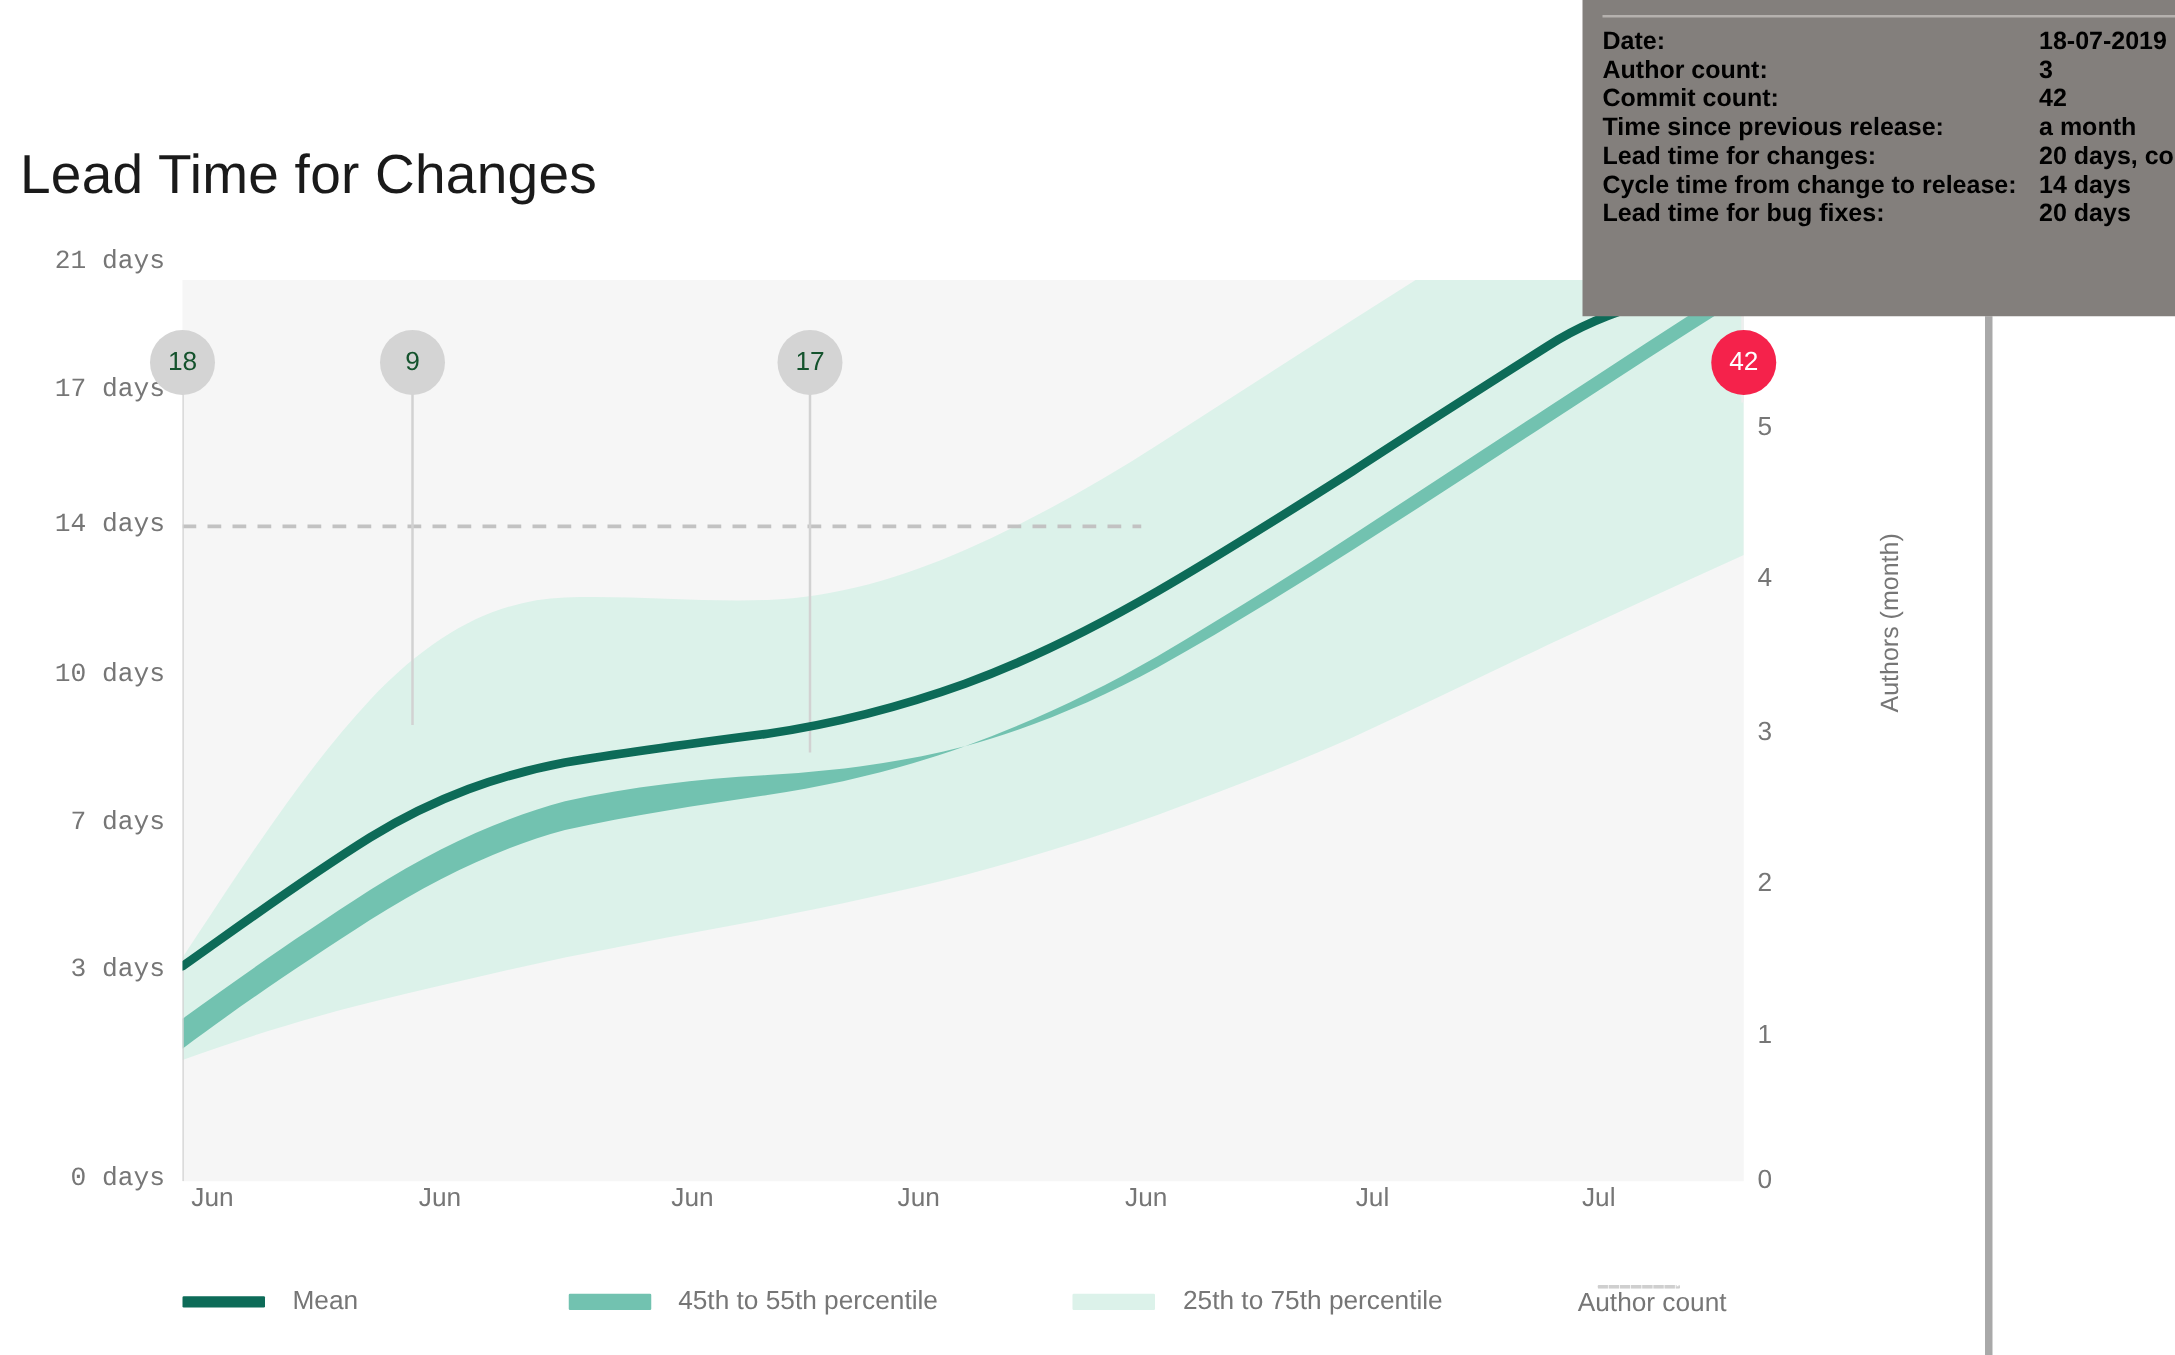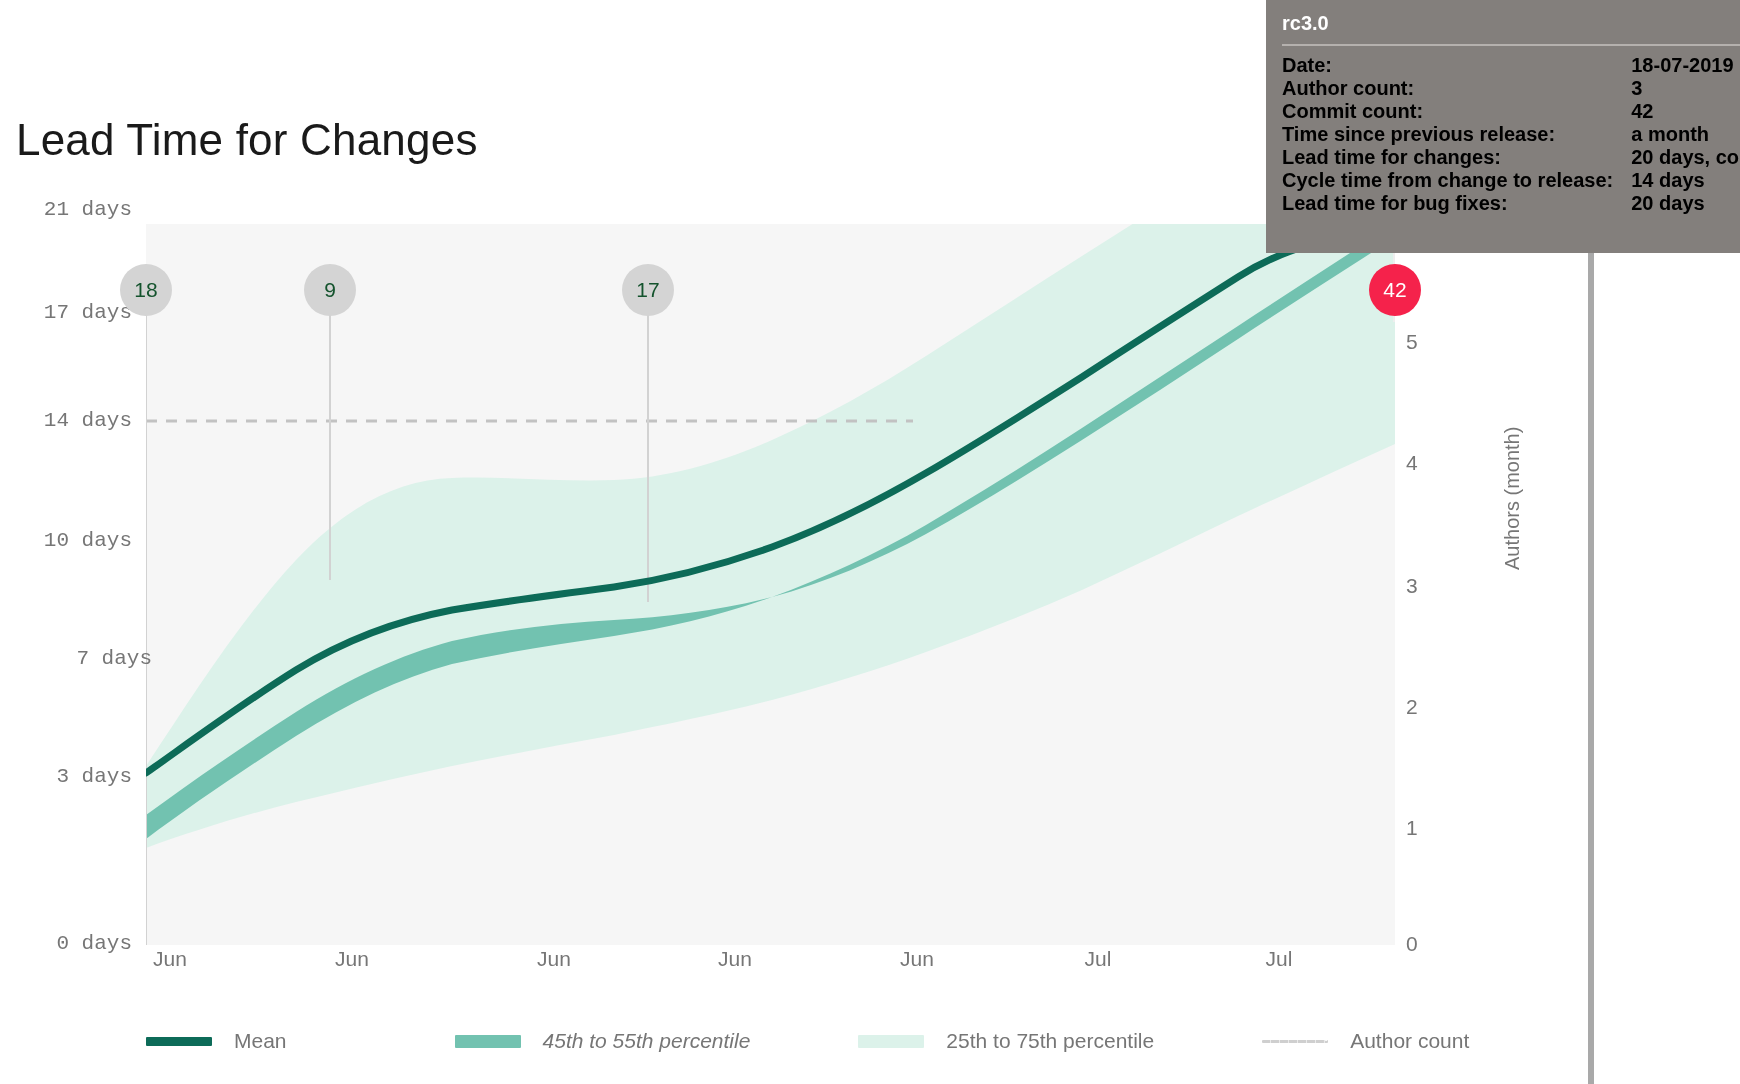--- a/index.html
+++ b/index.html
@@ -216,21 +216,21 @@
                C506,601 560,594 614,587 C668,579 722,565 772,547
                C824,528 876,502 926,473 C978,443 1030,410 1082,377
                C1134,343 1186,310 1238,277 C1290,244 1342,235 1395,229"></path>
     </g>
   </svg>
 
   <div class="tick-label tick-left" style="left:0px; top:198px; width:132px;">21 days</div>
   <div class="tick-label tick-left" style="left:0px; top:301px; width:132px;">17 days</div>
   <div class="tick-label tick-left" style="left:0px; top:409px; width:132px;">14 days</div>
   <div class="tick-label tick-left" style="left:0px; top:529px; width:132px;">10 days</div>
-  <div class="tick-label tick-left" style="left:0px; top:647px; width:132px;padding-left:20px;">7 days</div>
+  <div class="tick-label tick-left" style="left:0px; top:647px; width:132px;">7 days</div>
   <div class="tick-label tick-left" style="left:0px; top:765px; width:132px;">3 days</div>
   <div class="tick-label tick-left" style="left:0px; top:932px; width:132px;">0 days</div>
 
   <div class="tick-label tick-right" style="left:1406px; top:330px; width:60px;">5</div>
   <div class="tick-label tick-right" style="left:1406px; top:451px; width:60px;">4</div>
   <div class="tick-label tick-right" style="left:1406px; top:574px; width:60px;">3</div>
   <div class="tick-label tick-right" style="left:1406px; top:695px; width:60px;">2</div>
   <div class="tick-label tick-right" style="left:1406px; top:816px; width:60px;">1</div>
   <div class="tick-label tick-right" style="left:1406px; top:932px; width:60px;">0</div>
 
@@ -247,38 +247,37 @@
   <div class="release-marker" style="left:120px; top:264px;">18</div>
   <div class="release-marker" style="left:304px; top:264px;">9</div>
   <div class="release-marker" style="left:622px; top:264px;">17</div>
   <div class="release-marker selected" style="left:1369px; top:264px;">42</div>
 
   <div id="legend">
     <div class="legend-item">
       <span class="legend-swatch mean"></span>
       <span class="legend-label">Mean</span>
     </div>
-    <div class="legend-item" style="margin-left:110px;font-style:italic;">
+    <div class="legend-item" style="margin-left:110px;">
       <span class="legend-swatch p45"></span>
       <span class="legend-label">45th to 55th percentile</span>
     </div>
     <div class="legend-item" style="margin-left:50px;justify-content:space-between;">
       <span class="legend-swatch p25"></span>
       <span class="legend-label">25th to 75th percentile</span>
     </div>
-    <div class="legend-item" style="margin-left:50px; margin-right:12px;">
+    <div class="legend-item" style="margin-left:50px; margin-right:12px;flex-direction:column;">
       <span class="legend-swatch dashed"></span>
       <span class="legend-label">Author count</span>
     </div>
   </div>
 
   <div id="right-divider"></div>
 
   <div id="tooltip">
-    <div id="tooltip-title">rc3.0</div>
     <div id="tooltip-rule"></div>
     <table id="tooltip-table">
       <tbody>
         <tr>
           <td class="lbl">Date:</td>
           <td class="val">18-07-2019</td>
         </tr>
         <tr>
           <td class="lbl">Author count:</td>
           <td class="val">3</td>

